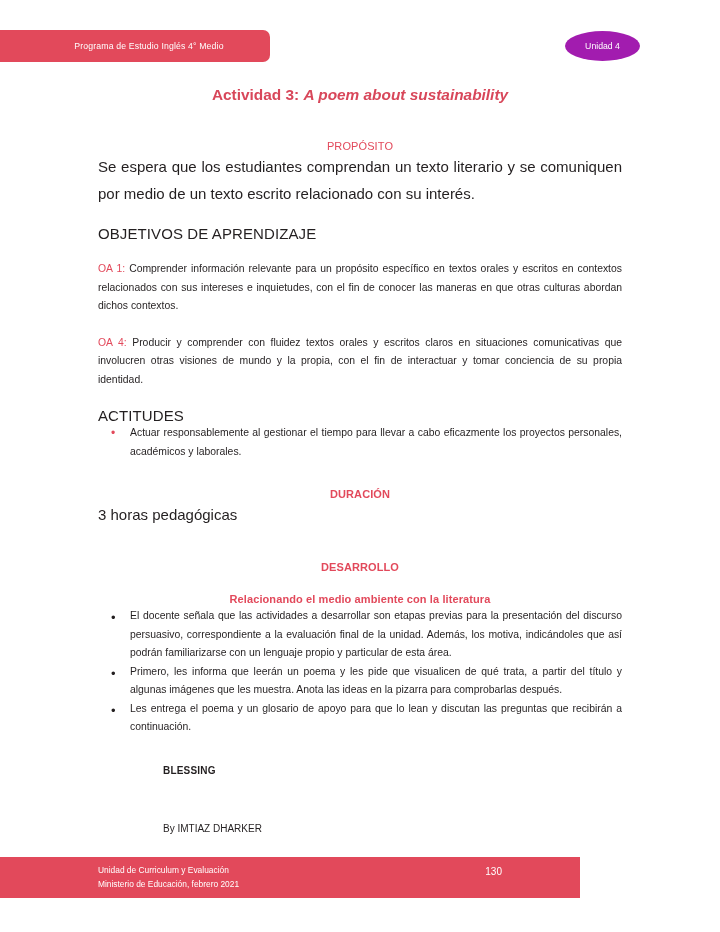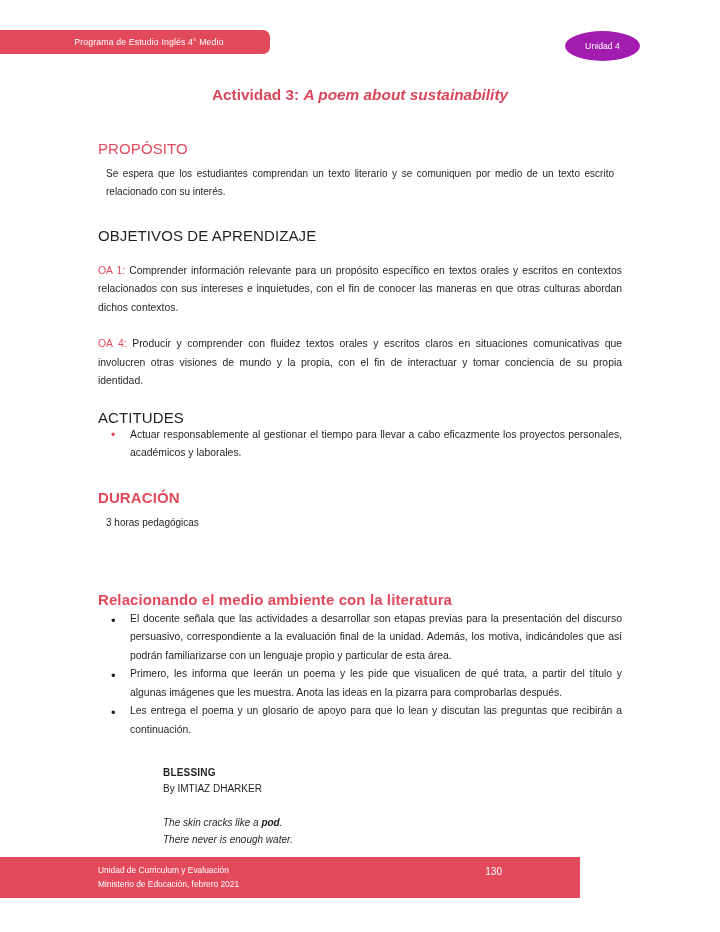--- a/index.html
+++ b/index.html
@@ -22,21 +22,21 @@
   .header-zone {
     position: absolute;
     top: 0; left: 0; right: 0;
     height: 72px;
   }
   .header-band {
     position: absolute;
     left: 0;
     top: 30px;
     width: 270px;
-    height: 24px;
+    height: 32px;
     background: #e2495b;
     border-top-right-radius: 7px;
     border-bottom-right-radius: 7px;
     display: flex;
     align-items: center;
     justify-content: center;
   }
   .header-band-label {
     color: #ffffff;
     font-size: 8.7px;
@@ -78,38 +78,39 @@
   
   .content {
     position: absolute;
     top: 140px;
     left: 98px;
     width: 524px;
   }
 
   .sec-head {
     color: #e2495b;
-    font-size: 15px;
+    font-size: 11px;
     margin: 0 0 2px 0;
     letter-spacing: 0.1px;
+    text-align: center;
   }
   .sec-head.bold { font-weight: bold; }
 
   .plain-head {
     color: #231f20;
     font-size: 15px;
     margin: 0;
     letter-spacing: 0.1px;
   }
 
   p.body-text {
-    font-size: 10px;
+    font-size: 15px;
     line-height: 1.78;
     text-align: justify;
-    margin: 8px;
+    margin: 0;
     color: #231f20;
   }
 
   .oa-block {
     font-size: 10.4px;
     line-height: 1.78;
     text-align: justify;
     margin: 0;
     color: #231f20;
   }
@@ -158,20 +159,21 @@
   }
   .poem-title {
     font-weight: bold;
     font-size: 10px;
     letter-spacing: 0.2px;
     line-height: 1.6;
   }
   .poem-author {
     font-size: 10px;
     line-height: 1.6;
+    margin-top: 42px;
   }
   .poem-gap { height: 17px; }
   .poem-line {
     font-style: italic;
     font-size: 10px;
     line-height: 1.72;
   }
   .poem-line b { font-weight: bold; font-style: italic; }
 
   
@@ -243,20 +245,21 @@
     <li>Actuar responsablemente al gestionar el tiempo para llevar a cabo eficazmente los proyectos personales, académicos y laborales.</li>
   </ul>
 
   <div class="spacer-lg"></div>
 
   <div class="sec-head bold">DURACIÓN</div>
   <p class="body-text">3 horas pedagógicas</p>
 
   <div class="spacer-xl"></div>
 
+  <div class="sec-head bold">DESARROLLO</div>
 
   <div class="spacer-md"></div>
 
   <div class="sec-head bold">Relacionando el medio ambiente con la literatura</div>
 
   <ul class="bullets black-dot">
     <li>El docente señala que las actividades a desarrollar son etapas previas para la presentación del discurso persuasivo, correspondiente a la evaluación final de la unidad. Además, los motiva, indicándoles que así podrán familiarizarse con un lenguaje propio y particular de esta área.</li>
     <li>Primero, les informa que leerán un poema y les pide que visualicen de qué trata, a partir del título y algunas imágenes que les muestra. Anota las ideas en la pizarra para comprobarlas después.</li>
     <li>Les entrega el poema y un glosario de apoyo para que lo lean y discutan las preguntas que recibirán a continuación.</li>
   </ul>

